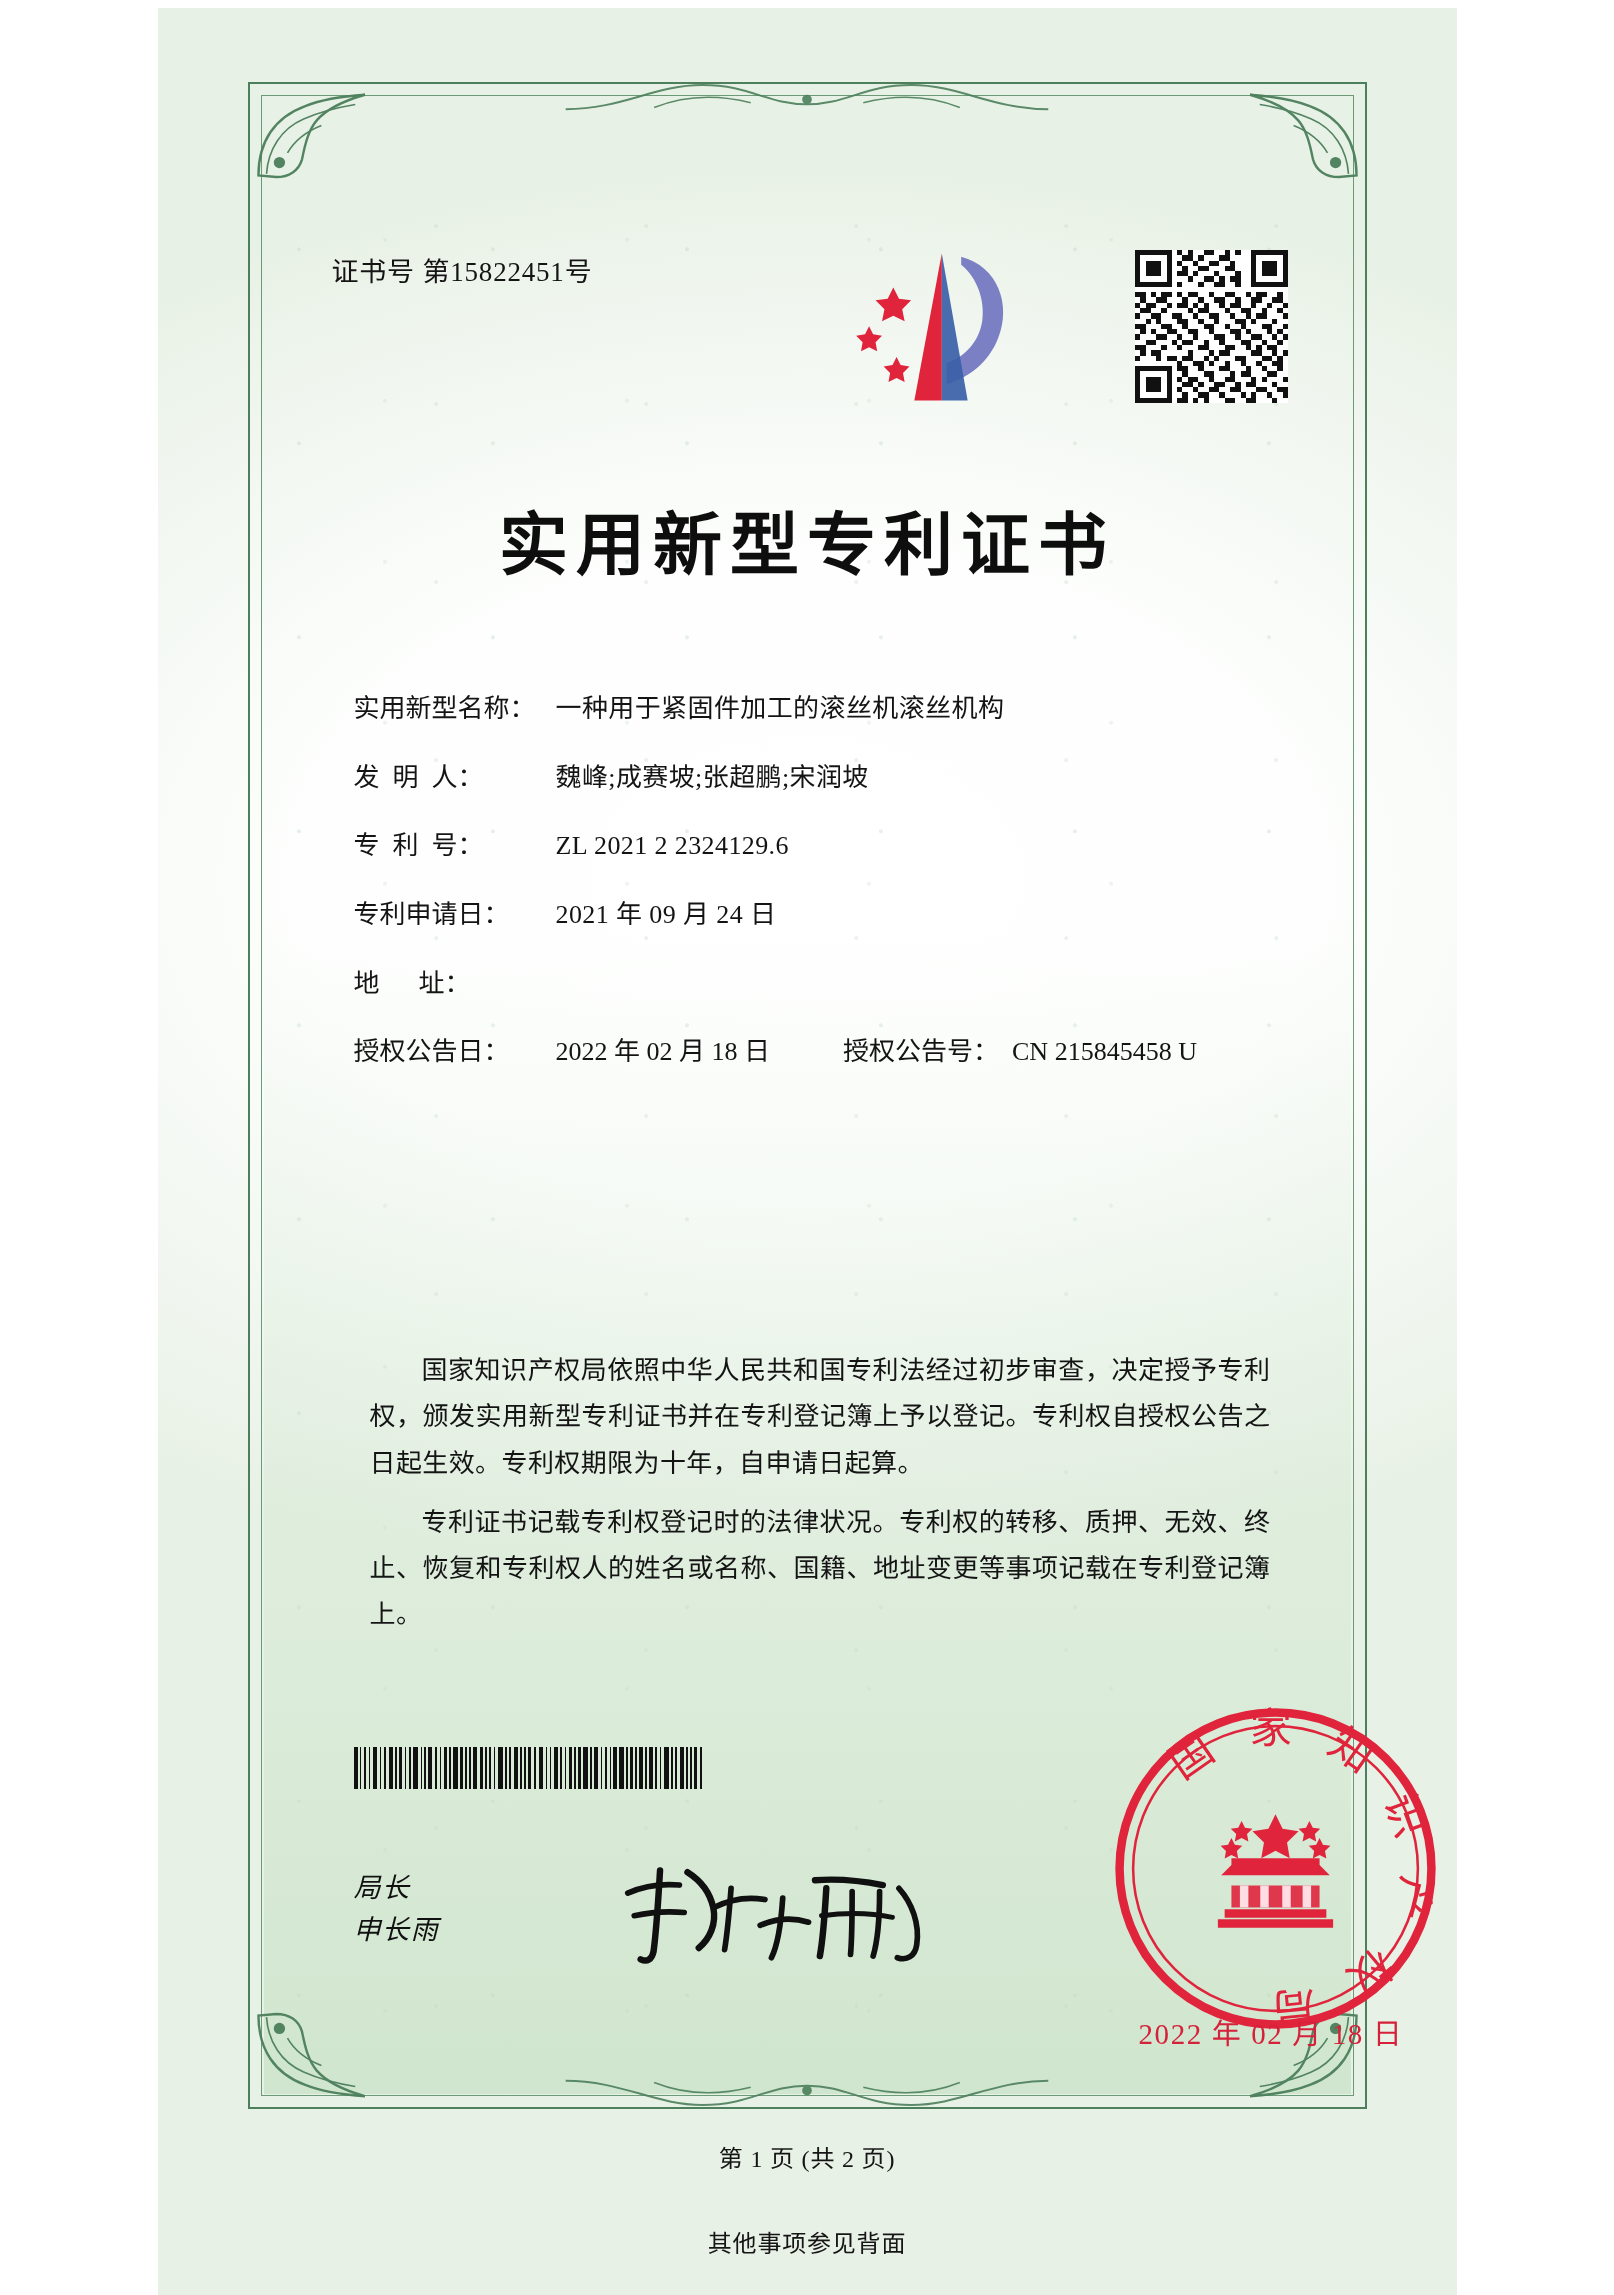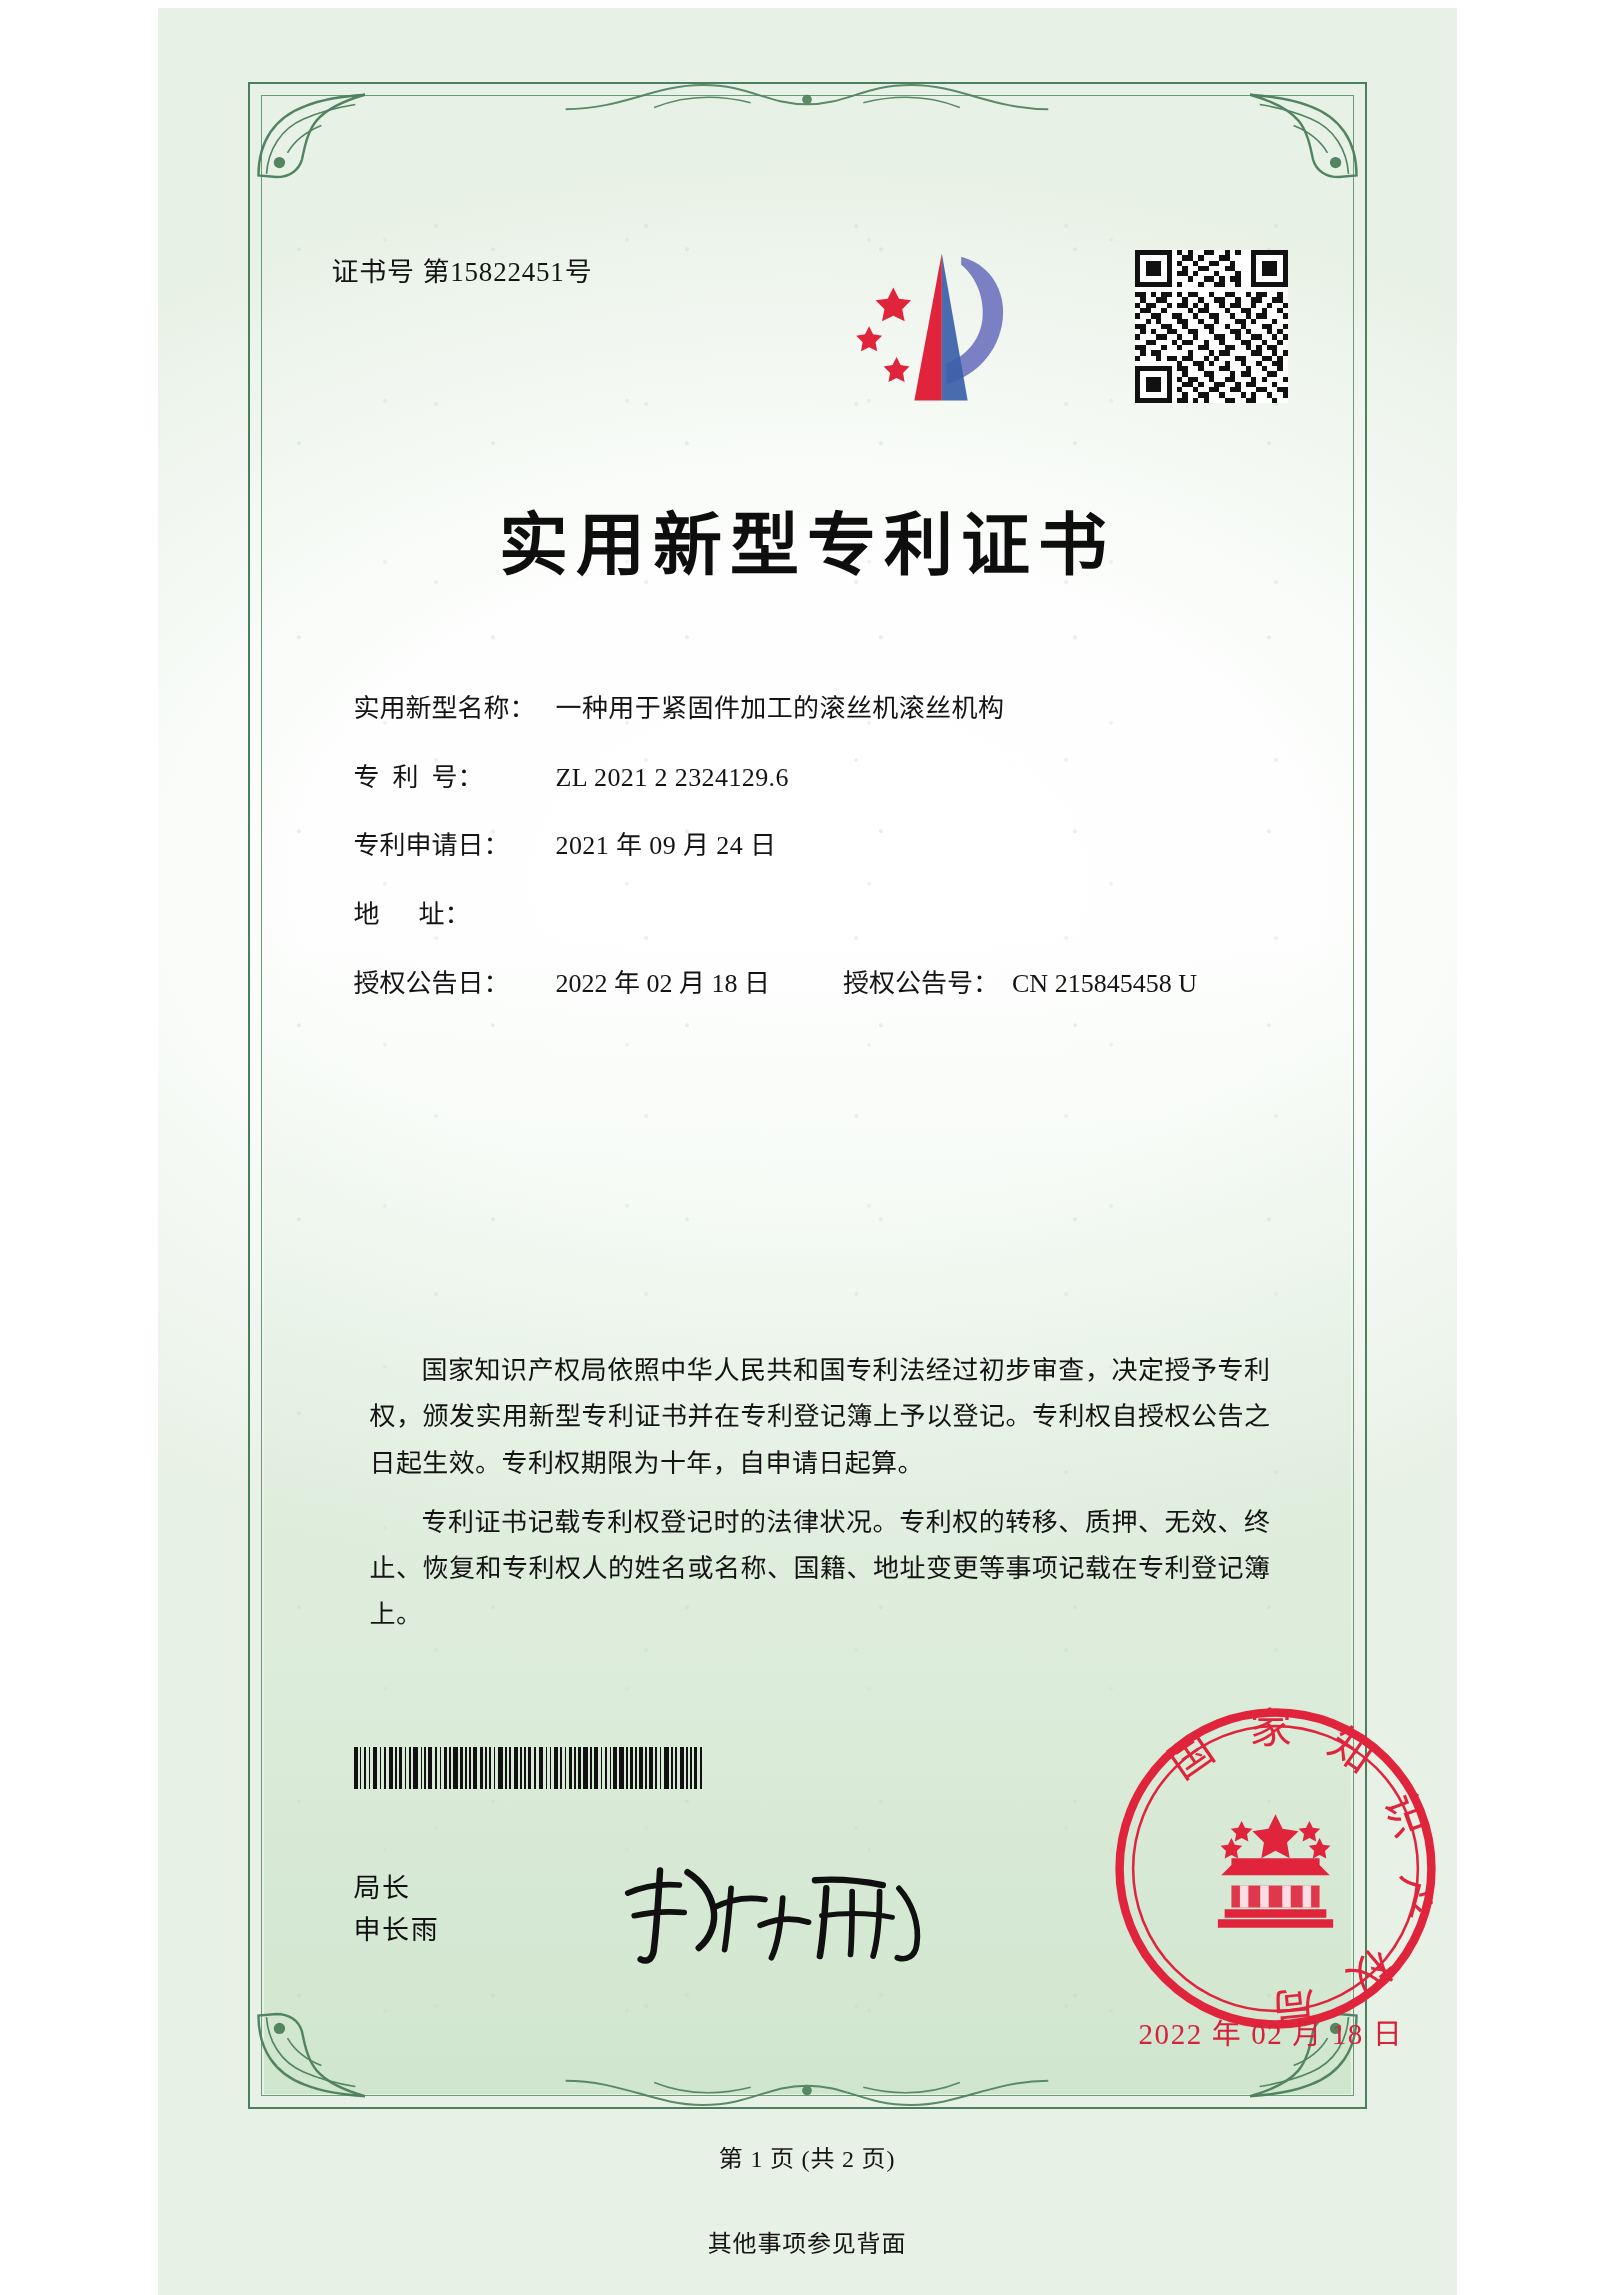--- a/index.html
+++ b/index.html
@@ -189,20 +189,21 @@
 
   
   .sig-block {
     position: absolute;
     left: 196px;
     top: 1860px;
     font-size: 27px;
     line-height: 1.55;
     color: #111;
     letter-spacing: 1.6px;
+    font-style: italic;
   }
   .sig-script {
     position: absolute;
     left: 452px;
     top: 1848px;
     width: 339px;
     height: 113px;
     color: #101010;
   }
   .sig-script svg { width: 100%; height: 100%; display: block; }
@@ -534,20 +535,24 @@
 
   <div class="title">实用新型专利证书</div>
 
   <div class="fields">
 
     <div class="row">
       <span class="lbl">实用新型名称：</span>
       <span class="val">一种用于紧固件加工的滚丝机滚丝机构</span>
     </div>
 
+    <div class="row">
+      <span class="lbl">发  明  人：</span>
+      <span class="val">魏峰;成赛坡;张超鹏;宋润坡</span>
+    </div>
 
     <div class="row">
       <span class="lbl">专  利  号：</span>
       <span class="val">ZL 2021 2 2324129.6</span>
     </div>
 
     <div class="row">
       <span class="lbl">专利申请日：</span>
       <span class="val">2021 年 09 月 24 日</span>
     </div>

